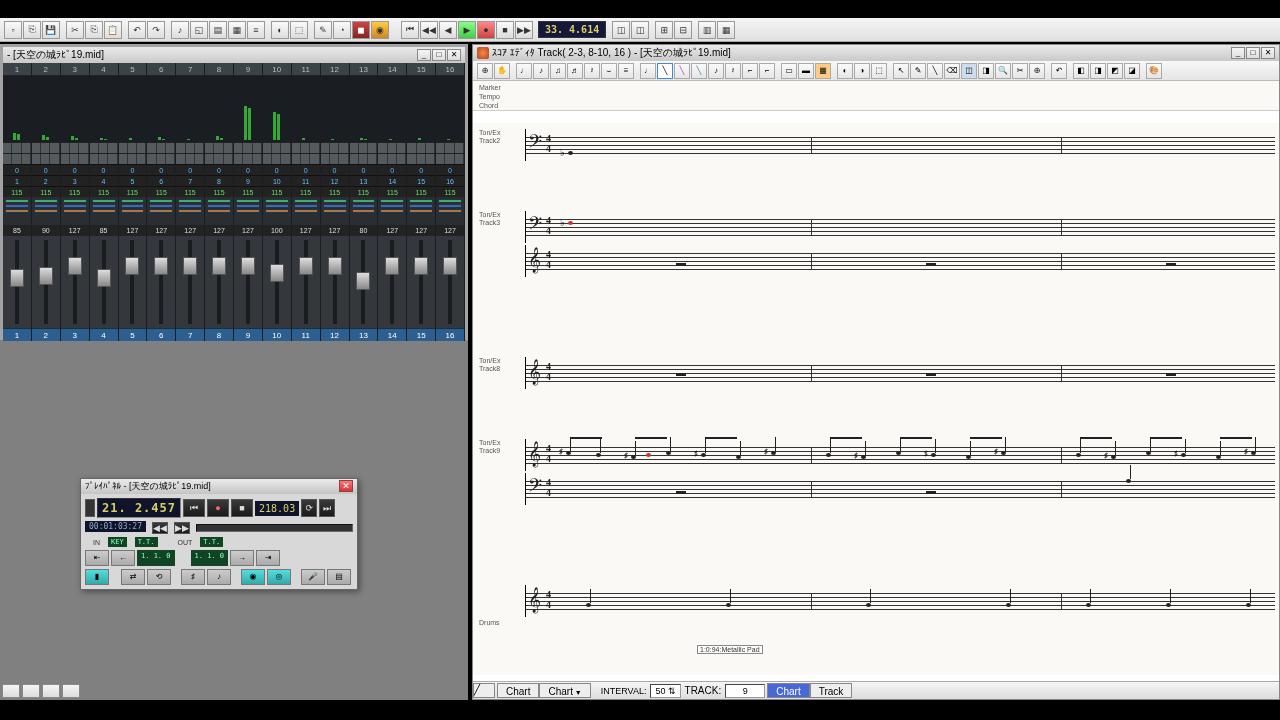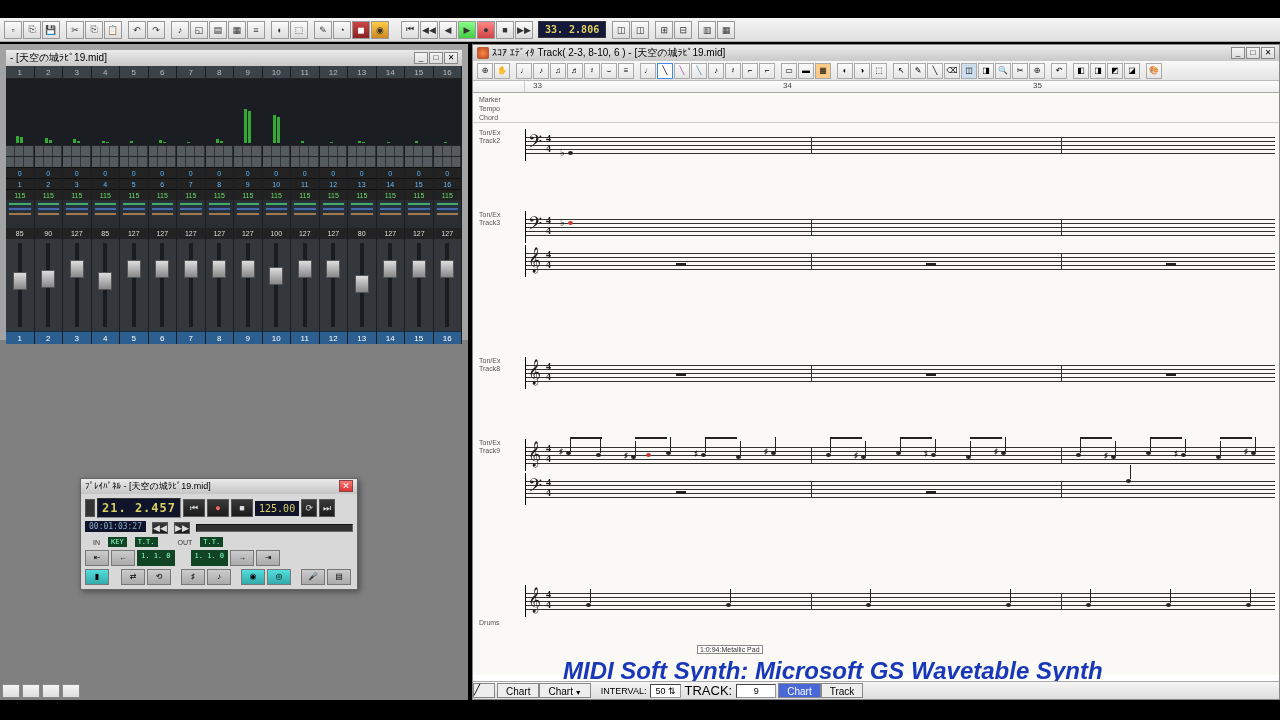--- a/index.html
+++ b/index.html
@@ -7,21 +7,21 @@
 
 .toolbar-strip { position: absolute; top: 18px; left: 0; right: 0; height: 24px; background: linear-gradient(#f5f5f5,#e0e0e0); border-bottom: 1px solid #aaa; display: flex; align-items: center; padding: 0 4px; gap: 1px; }
 .tb-btn { width: 18px; height: 18px; background: linear-gradient(#fafafa,#ddd); border: 1px solid #999; display: inline-flex; align-items: center; justify-content: center; font-size: 9px; color: #333; cursor: pointer; }
 .tb-sep { width: 4px; }
 .tb-transport { display: flex; gap: 1px; margin-left: 6px; }
 .tb-play { background: linear-gradient(#8f8,#4c4); }
 .tb-rec { background: linear-gradient(#f88,#c44); }
 .tb-counter { background:#14183a; color:#e0d060; font:bold 10px monospace; padding:2px 6px; border:1px solid #333; margin-left:4px;}
 
 
-.mixer-win { position: absolute; top: 44px; left: 0; width: 468px; height: 296px; background: #e5e5e5; border: 6px solid #a3a3a3; }
+.mixer-win { position: absolute; top: 44px; left: 0; width: 468px; height: 296px; background: #e5e5e5; border: 3px solid #a3a3a3; }
 .mixer-title { height: 16px; background: linear-gradient(#eaeaea,#c9c9c9); font-size: 10px; padding: 1px 4px; display: flex; justify-content: space-between; align-items:center;}
 .win-btns { display:flex; gap:1px;}
 .win-btn { width:14px; height:12px; background:linear-gradient(#f5f5f5,#ddd); border:1px solid #888; font-size:8px; text-align:center; line-height:10px;}
 .mixer-body { display: flex; height: 278px; background: #2d3337; }
 .channel { width: 29px; border-right: 1px solid #1a1e21; display: flex; flex-direction: column; }
 .ch-num { height: 13px; background: #3b4248; color: #bbb; font-size: 8px; text-align: center; line-height: 13px; border-bottom:1px solid #222;}
 .ch-meter { height: 66px; background: #1a1e22; display:flex; justify-content:center; align-items:flex-end; padding:2px; gap:1px;}
 .meter-bar { width:3px; background:#3a3; }
 .ch-btn-row { height: 11px; display:flex; border-top:1px solid #222;}
 .ch-mini { flex:1; background:#555a5e; border-right:1px solid #333; font-size:6px; color:#888; text-align:center; line-height:10px;}
@@ -128,21 +128,21 @@
   <div class="tb-sep"></div>
   <div class="tb-transport">
     <div class="tb-btn">⏮</div>
     <div class="tb-btn">◀◀</div>
     <div class="tb-btn">◀</div>
     <div class="tb-btn tb-play">▶</div>
     <div class="tb-btn tb-rec">●</div>
     <div class="tb-btn">■</div>
     <div class="tb-btn">▶▶</div>
   </div>
-  <div class="tb-counter">33. 2.806</div>
+  <div class="tb-counter">33. 4.614</div>
   <div class="tb-sep"></div>
   <div class="tb-btn">◫</div>
   <div class="tb-btn">◫</div>
   <div class="tb-sep"></div>
   <div class="tb-btn">⊞</div>
   <div class="tb-btn">⊟</div>
   <div class="tb-sep"></div>
   <div class="tb-btn">▥</div>
   <div class="tb-btn">▦</div>
 </div>
@@ -695,21 +695,21 @@
     <span>ﾌﾟﾚｲﾊﾟﾈﾙ - [天空の城ﾗﾋﾟ19.mid]</span>
     <div class="pp-close">✕</div>
   </div>
   <div class="pp-body">
     <div class="pp-row1">
       <div style="width:10px;height:18px;background:#333;border:1px solid #555"></div>
       <div class="pp-counter">21. 2.457</div>
       <div class="pp-btn">⏮</div>
       <div class="pp-btn" style="color:#f66">●</div>
       <div class="pp-btn">■</div>
-      <div class="pp-tempo">125.00</div>
+      <div class="pp-tempo">218.03</div>
       <div class="pp-btn" style="width:16px">⟳</div>
       <div class="pp-btn" style="width:16px">⏭</div>
     </div>
     <div style="display:flex;gap:6px;align-items:center">
       <div class="pp-time">00:01:03:27</div>
       <div class="pp-btn" style="height:12px;width:16px">◀◀</div>
       <div class="pp-btn" style="height:12px;width:16px">▶▶</div>
       <div style="flex:1;height:8px;background:#333;border:1px inset #666"></div>
     </div>
     <div style="display:flex;gap:8px;align-items:center;margin-top:2px;font-size:7px;color:#333">
@@ -743,21 +743,21 @@
       <div style="width:6px"></div>
       <div class="pp-sq">🎤</div>
       <div class="pp-sq">▤</div>
     </div>
   </div>
 </div>
 
 <div class="score-win">
   <div class="score-title">
     <div class="score-icon"></div>
-    <span>ｽｺｱ ｴﾃﾞｨﾀ Track( 2-3, 8-10, 6 ) - [天空の城ﾗﾋﾟ19.mid]</span>
+    <span>ｽｺｱ ｴﾃﾞｨﾀ Track( 2-3, 8-10, 16 ) - [天空の城ﾗﾋﾟ19.mid]</span>
     <div style="flex:1"></div>
     <div class="win-btns">
       <div class="win-btn">_</div>
       <div class="win-btn">□</div>
       <div class="win-btn">✕</div>
     </div>
   </div>
   <div class="score-toolbar">
     <div class="st-btn">⊕</div>
     <div class="st-btn">✋</div>
@@ -798,28 +798,20 @@
     <div class="st-btn">⊕</div>
     <div class="st-sep"></div>
     <div class="st-btn">↶</div>
     <div class="st-sep"></div>
     <div class="st-btn">◧</div>
     <div class="st-btn">◨</div>
     <div class="st-btn">◩</div>
     <div class="st-btn">◪</div>
     <div class="st-sep"></div>
     <div class="st-btn">🎨</div>
-  </div>
-  <div class="score-ruler">
-    <div class="ruler-lbl"></div>
-    <div style="position:relative;flex:1">
-      <span class="ruler-num" style="left:8px">33</span>
-      <span class="ruler-num" style="left:258px">34</span>
-      <span class="ruler-num" style="left:508px">35</span>
-    </div>
   </div>
   <div class="score-info">
     <div>Marker</div>
     <div>Tempo</div>
     <div>Chord</div>
   </div>
   <div class="score-body" id="score-body">
       <div class="staff-group" style="top: 0px;">
         <div class="staff-label">Ton/Ex<br>Track2</div>
         <div class="staff " style="height:32px">
@@ -1007,29 +999,28 @@
           <div class="note" style="left:560px;top:18px"></div>
           <div class="stem" style="left:564px;top:4px"></div>
           <div class="note" style="left:640px;top:18px"></div>
           <div class="stem" style="left:644px;top:4px"></div>
           <div class="note" style="left:720px;top:18px"></div>
           <div class="stem" style="left:724px;top:4px"></div>
         </div>
         <div class="annotation" style="left:220px;top:60px">1:0:94:Metallic Pad</div>
       </div>
     </div>
-  <div class="overlay-text">MIDI Soft Synth: Microsoft GS Wavetable Synth</div>
   <div class="score-status">
     <div style="width:22px;height:15px;border:1px solid #888;background:#eee;margin-right:2px">╱</div>
     <div class="ss-btn">Chart</div>
     <div class="ss-btn ss-dd">Chart</div>
     <div style="width:8px"></div>
     <span style="font-size:9px;padding:0 2px">INTERVAL:</span>
     <span class="ss-field"><span>50</span> ⇅</span>
-    <span style="font-size:13px;padding:0 2px">TRACK:</span>
+    <span style="font-size:10px;padding:0 2px">TRACK:</span>
     <span class="ss-field" style="width:40px;text-align:center">9</span>
     <div class="ss-btn active">Chart</div>
     <div class="ss-btn">Track</div>
   </div>
 </div>
 
 <div class="footer-tabs">
   <div class="ft-tab"></div>
   <div class="ft-tab"></div>
   <div class="ft-tab"></div>

